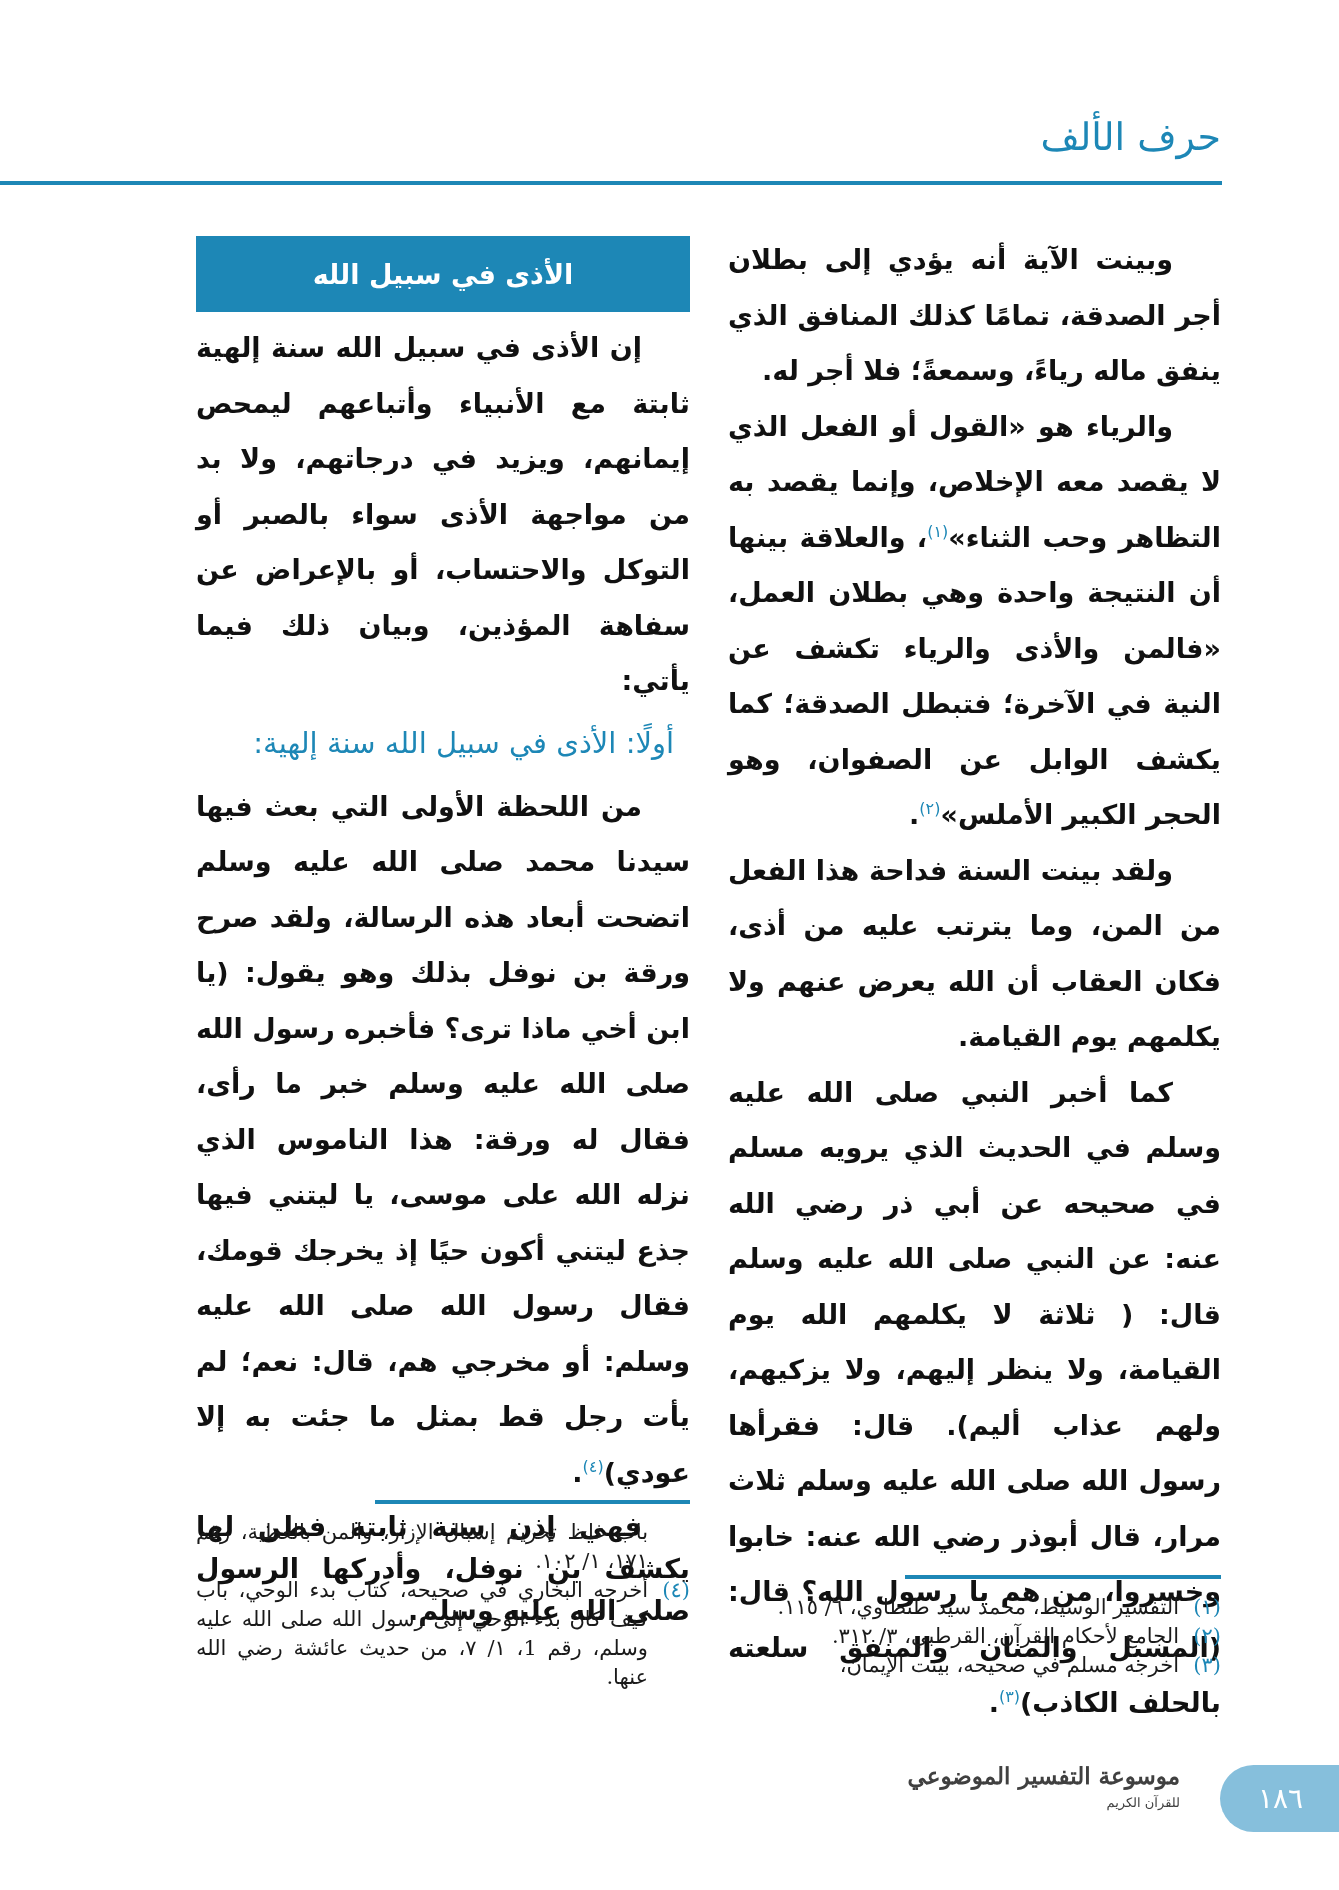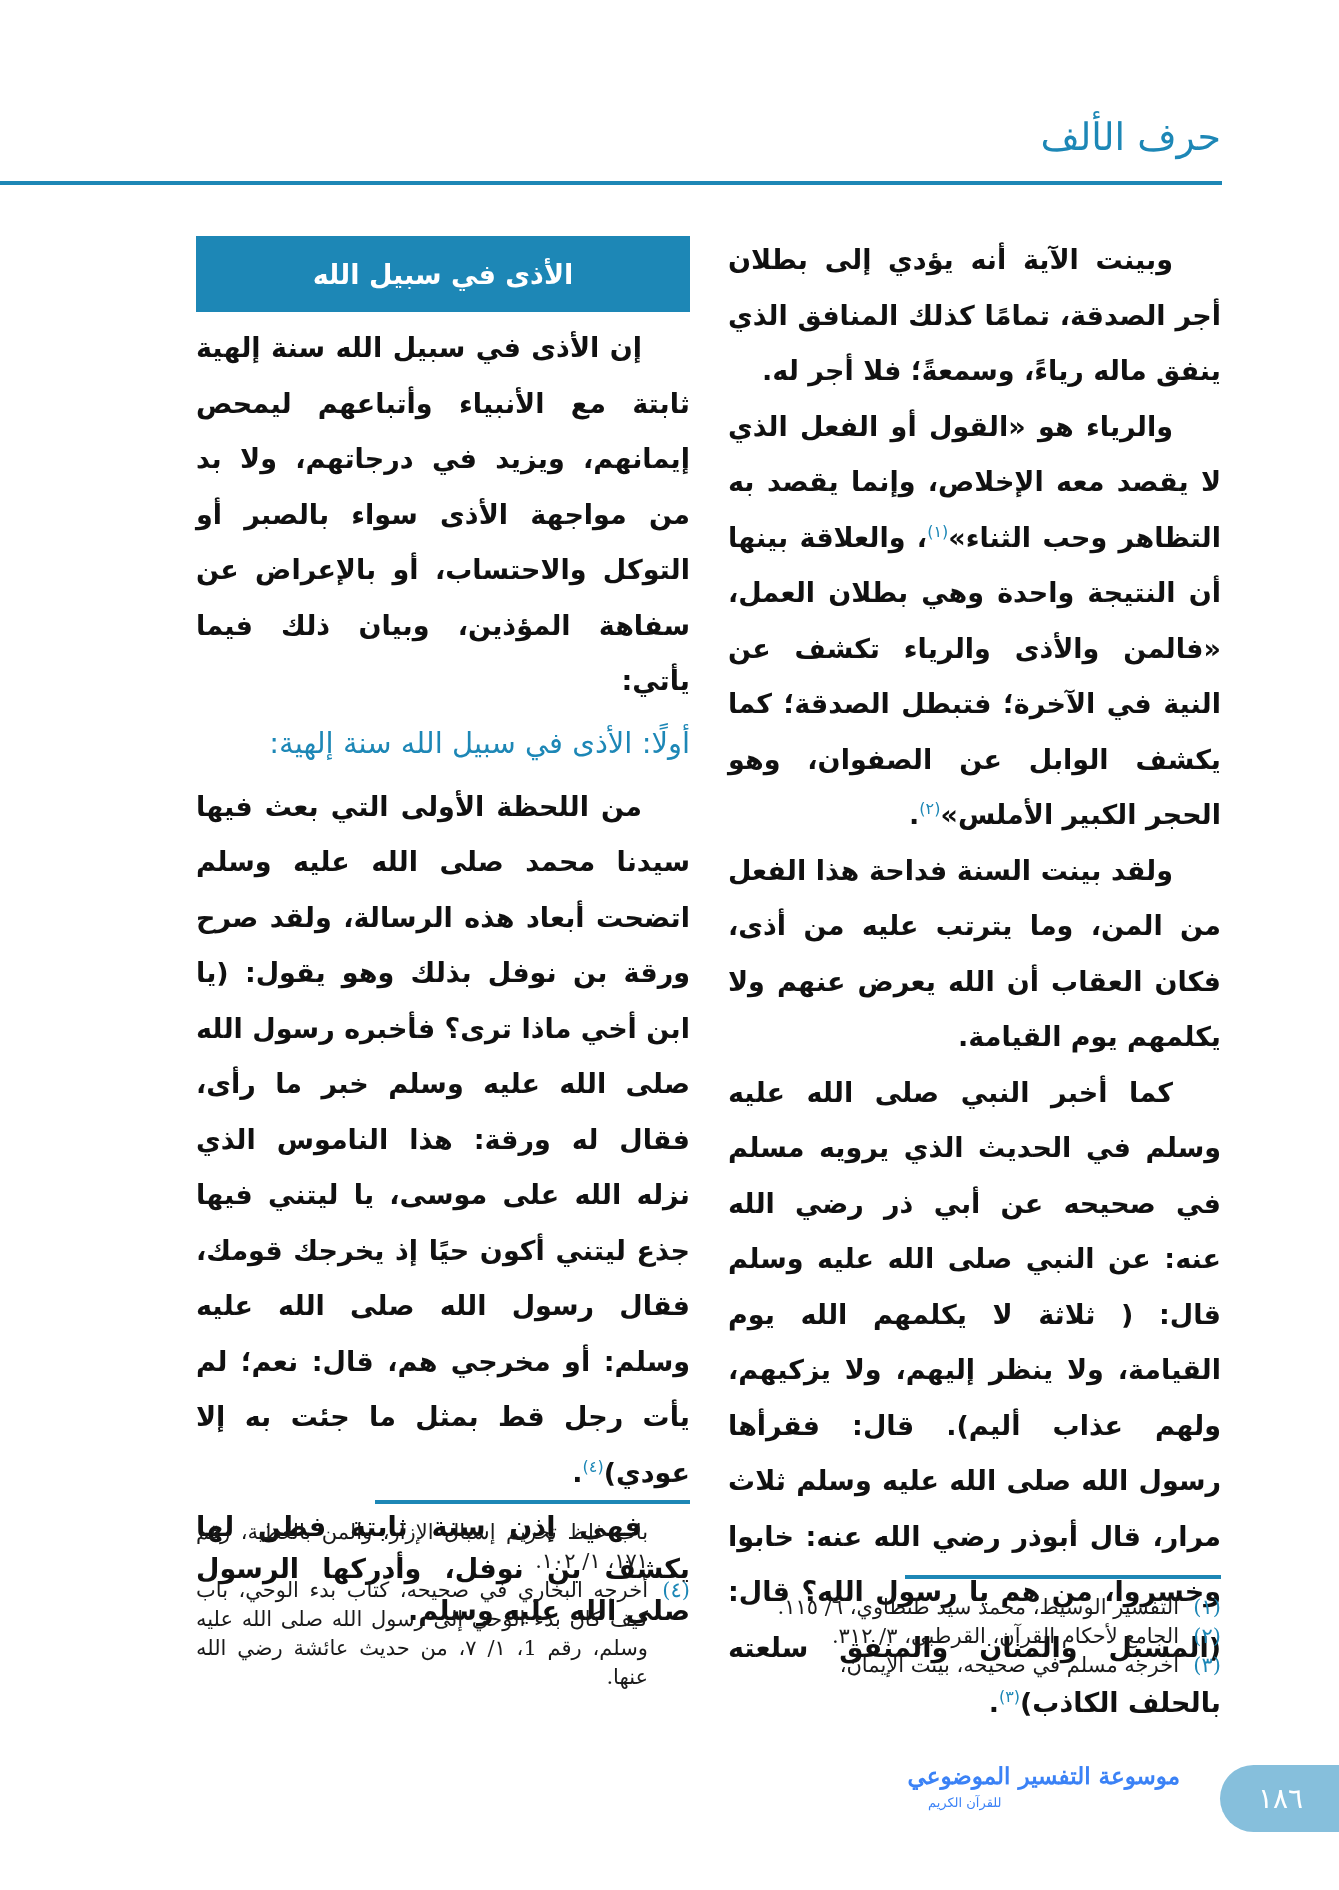--- a/index.html
+++ b/index.html
@@ -73,21 +73,21 @@
       color: #ffffff;
       font-size: 27px;
       font-weight: bold;
       margin-bottom: 8px;
     }
     .subheading {
       color: #1d87b6;
       font-size: 29px;
       font-weight: normal;
       line-height: 60px;
-      margin: 4px 0 6px 0;
+      margin: 4px 16px 6px 0;
       text-indent: 0;
     }
     .fn-rule {
       height: 4px;
       background: #1d87b6;
       margin-left: 0;
     }
     .footnote {
       display: flex;
       direction: rtl;
@@ -126,22 +126,22 @@
       font-size: 28px;
       font-family: "DejaVu Sans", sans-serif;
       letter-spacing: 4px;
     }
     .logo {
       position: absolute;
       left: 928px;
       top: 1758px;
       width: 252px;
       direction: rtl;
-      text-align: left;
-      color: #3b82f6;
+      text-align: right;
+      color: #404040;
     }
     .logo-main {
       font-family: "DejaVu Serif", serif;
       font-size: 23px;
       font-weight: bold;
       line-height: 36px;
       white-space: nowrap;
     }
     .logo-sub {
       font-family: "DejaVu Serif", serif;

